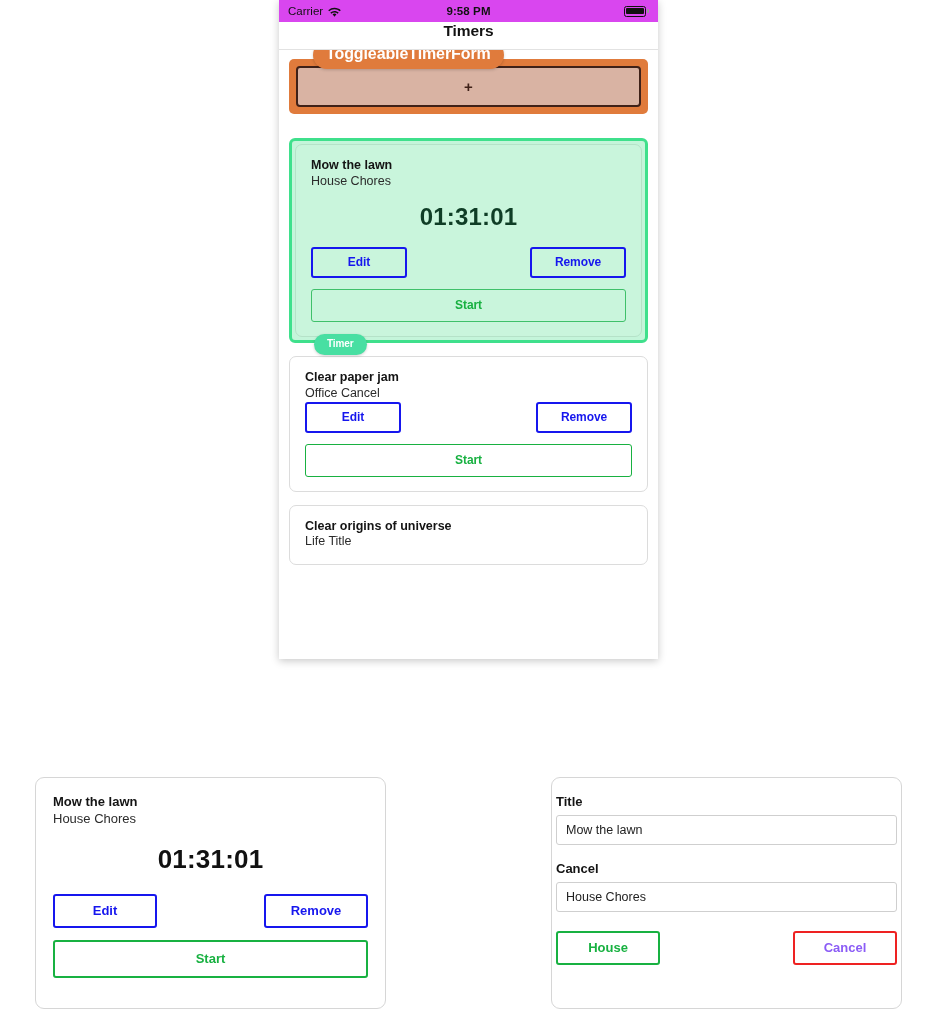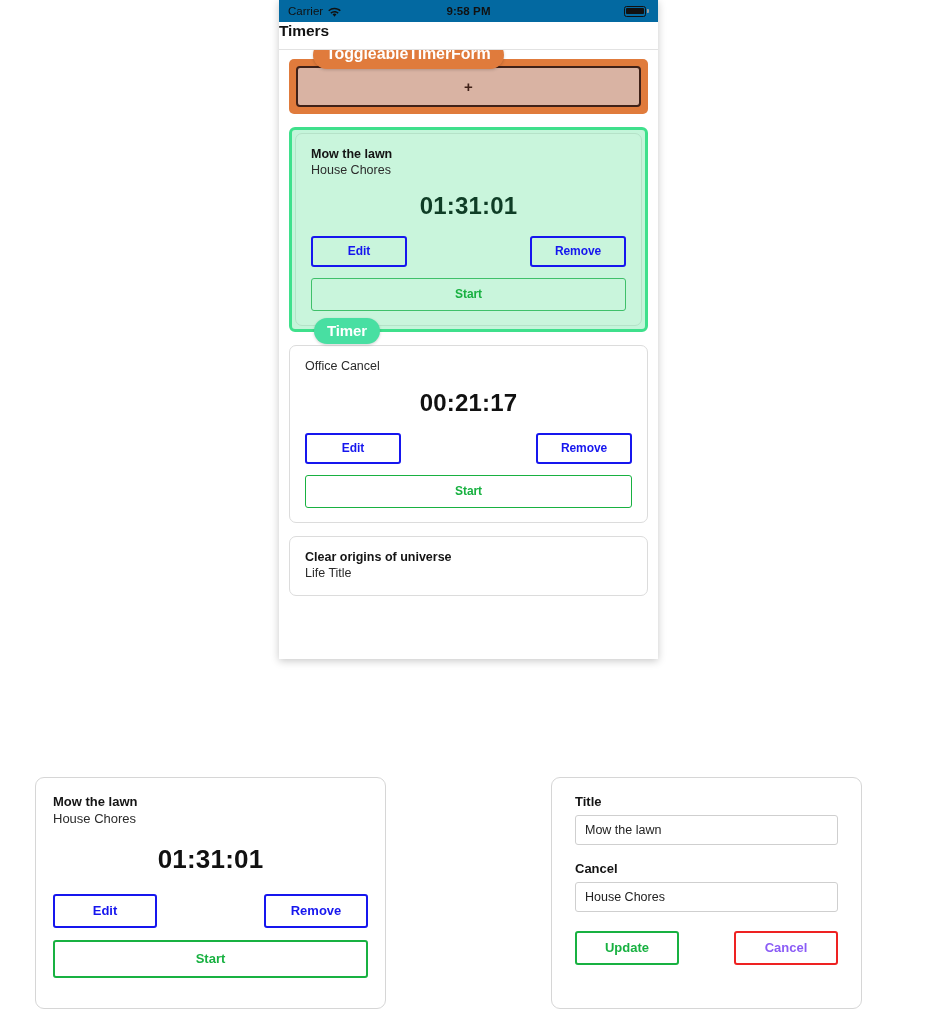--- a/index.html
+++ b/index.html
@@ -10,21 +10,21 @@
     position:relative;
     overflow:hidden;
     -webkit-font-smoothing:antialiased;
   }
 
   
   .phone{
     position:absolute;
     left:279px; top:0px;
     width:379px; height:659px;
-    background:#0369a1;
+    background:#d946ef;
     box-shadow:0 2px 8px rgba(0,0,0,.22);
     overflow:hidden;
     box-sizing:border-box;
   }
   .status-bar{
     position:relative;
     height:22px;
     display:flex;align-items:center;
     padding:0 9px;
     font-size:11.5px;color:#111;
@@ -39,41 +39,41 @@
   .battery{margin-left:auto;display:flex;align-items:center;}
   .batt-body{
     width:22px;height:11px;border:1.4px solid #111;border-radius:2.5px;
     padding:1.2px;box-sizing:border-box;
   }
   .batt-fill{width:100%;height:100%;background:#111;border-radius:1px;}
   .batt-cap{width:2px;height:4.5px;background:#9a9a9a;border-radius:0 1px 1px 0;margin-left:1px;}
 
   .nav-bar{
     height:27px;
-    display:flex;align-items:flex-start;justify-content:flex-start;
+    display:flex;align-items:flex-start;justify-content:center;
     border-bottom:1px solid #e2e2e2;
     background:#fff;
   }
   .nav-title{font-size:15.5px;font-weight:700;color:#121212;letter-spacing:-.1px;}
 
   .phone-body{
     padding:9px 10px 0 10px;
     box-sizing:border-box;
     height:calc(100% - 50px);
     overflow:hidden;
     background:#fff;
   }
 
   
   .hl-orange{
     position:relative;
     background:#E07B3C;
     border-radius:5px;
     padding:7px;
-    margin-bottom:13px;
+    margin-bottom:24px;
   }
   .add-card{
     background:#D9B3A3;
     border:2.4px solid #3F2118;
     border-radius:4px;
     height:41px;
     display:flex;align-items:center;justify-content:center;
     box-sizing:border-box;
   }
   .plus-glyph{font-size:15px;font-weight:700;color:#3F2118;line-height:1;}
@@ -82,21 +82,21 @@
     position:absolute;
     font-size:16px;font-weight:700;color:#fff;
     padding:5px 13px 6px 13px;
     border-radius:18px;
     line-height:1.05;
     white-space:nowrap;
     box-shadow:0 1px 3px rgba(0,0,0,.18);
     letter-spacing:-.1px;
   }
   .badge-orange{background:#E07B3C;left:24px;top:-18px;}
-  .badge-green{background:#48DFA2;left:22px;bottom:-15px;font-size:15px;}
+  .badge-green{background:#48DFA2;left:22px;bottom:-15px;font-size:10px;}
 
   
   .hl-green{
     position:relative;
     background:#C4F5DA;
     border:3.2px solid #3FE08C;
     border-radius:6px;
     padding:3px;
     margin-bottom:13px;
   }
@@ -151,21 +151,21 @@
     width:937px;height:264px;
   }
   .bcard{
     position:absolute;
     background:#fff;
     border:1px solid #d6d6d6;
     border-radius:9px;
     box-sizing:border-box;
   }
   .bcard-left{left:35px;top:17px;width:351px;height:232px;padding:16px 17px;}
-  .bcard-right{left:551px;top:17px;width:311px;height:232px;padding:16px 23px;}
+  .bcard-right{left:551px;top:17px;width:351px;height:232px;padding:16px 4px;}
 
   .b-title{font-size:13px;font-weight:700;color:#141414;line-height:1.3;}
   .b-project{font-size:13px;color:#2b2b2b;line-height:1.3;}
   .b-elapsed{
     text-align:center;font-size:26px;font-weight:700;color:#111;
     margin:16px 0 19px 0;letter-spacing:.2px;
   }
   .b-btn-row{display:flex;justify-content:space-between;}
   .b-btn{
     border-radius:3px;background:transparent;
@@ -245,22 +245,22 @@
         <div class="t-elapsed dark-green">01:31:01</div>
         <div class="btn-row">
           <div class="btn btn-edit">Edit</div>
           <div class="btn btn-remove">Remove</div>
         </div>
         <div class="btn btn-start ghost">Start</div>
       </div>
     </div>
 
     <div class="timer-card" style="margin-bottom:13px;">
+      <div class="t-title">Clear paper jam</div>
       <div class="t-project">Office Cancel</div>
-      <div class="t-elapsed">00:21:17</div>
       <div class="btn-row">
         <div class="btn btn-edit">Edit</div>
         <div class="btn btn-remove">Remove</div>
       </div>
       <div class="btn btn-start">Start</div>
     </div>
 
     <div class="timer-card">
       <div class="t-title">Clear origins of universe</div>
       <div class="t-project">Life Title</div>
@@ -282,18 +282,18 @@
     <div class="b-btn b-start">Start</div>
   </div>
 
   <div class="bcard bcard-right">
     <div class="f-label">Title</div>
     <input class="f-input" value="Mow the lawn" style="">
     <div class="f-gap"></div>
     <div class="f-label">Cancel</div>
     <input class="f-input" value="House Chores" style="">
     <div class="f-btn-row">
-      <div class="f-btn f-update">Update</div>
+      <div class="f-btn f-update">House</div>
       <div class="f-btn f-cancel">Cancel</div>
     </div>
   </div>
 
 </div>
 
 </body></html>

